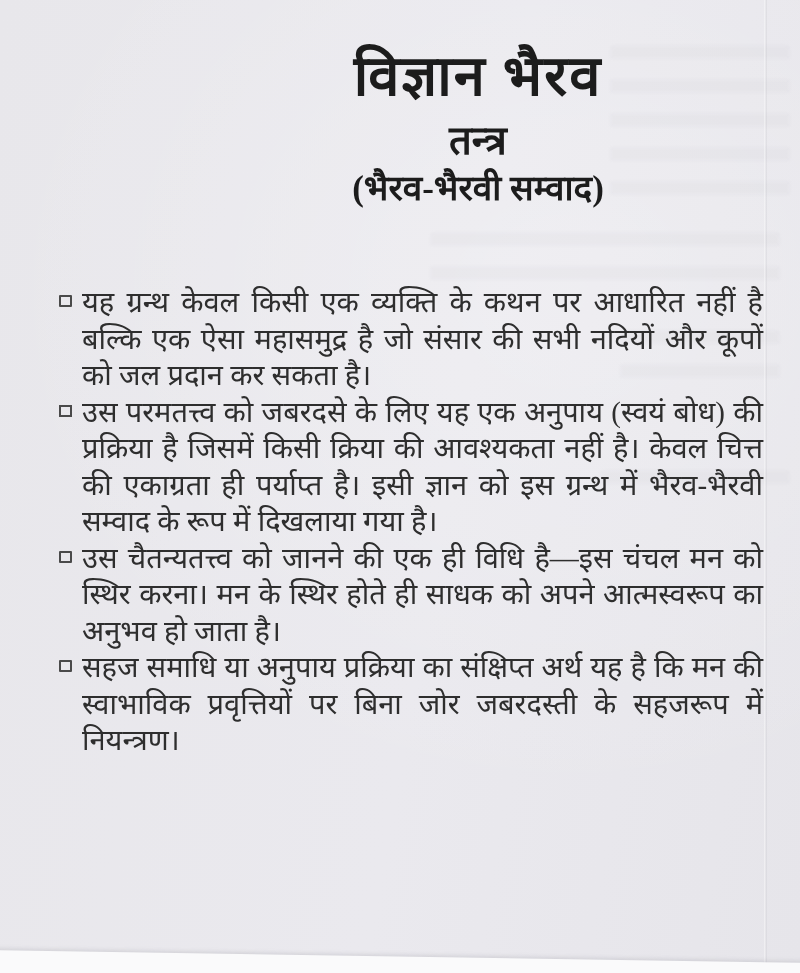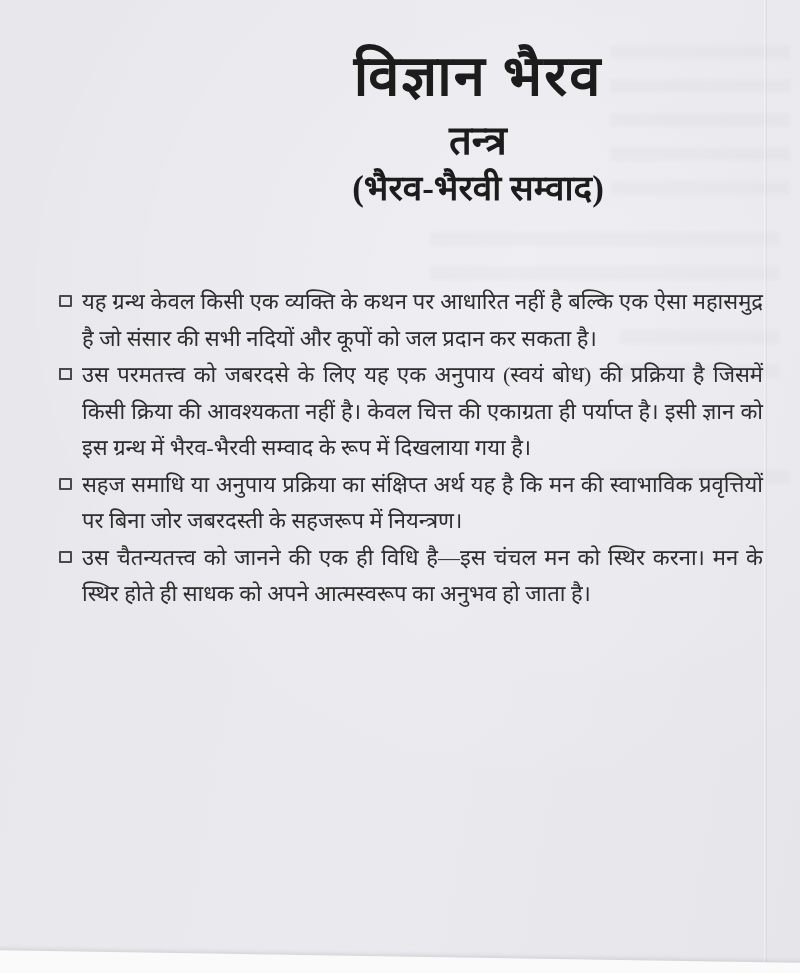--- a/index.html
+++ b/index.html
@@ -99,21 +99,21 @@
     left: 59px;
     width: 704px;
     margin: 0;
     padding: 0;
     list-style: none;
   }
   .bullets li {
     position: relative;
     padding-left: 23px;
     margin: 0;
-    font-size: 22px;
+    font-size: 29px;
     line-height: 36.5px;
     text-align: justify;
     color: #2e2e2e;
   }
   .box {
     position: absolute;
     left: 0;
     top: 11px;
     width: 9px;
     height: 8px;
@@ -149,22 +149,22 @@
     </li>
     <li>
       <span class="box"></span>
     </li>
     <li>
       <span class="box"></span>
       <span>उस परमतत्त्व को जबरदसे के लिए यह एक अनुपाय (स्वयं बोध) की प्रक्रिया है जिसमें किसी क्रिया की आवश्यकता नहीं है। केवल चित्त की एकाग्रता ही पर्याप्त है। इसी ज्ञान को इस ग्रन्थ में भैरव-भैरवी सम्वाद के रूप में दिखलाया गया है।</span>
     </li>
     <li>
       <span class="box"></span>
-      <span>सहज समाधि या अनुपाय प्रक्रिया का संक्षिप्त अर्थ यह है कि मन की स्वाभाविक प्रवृत्तियों पर बिना जोर जबरदस्ती के सहजरूप में नियन्त्रण।</span>
+      <span>उस चैतन्यतत्त्व को जानने की एक ही विधि है—इस चंचल मन को स्थिर करना। मन के स्थिर होते ही साधक को अपने आत्मस्वरूप का अनुभव हो जाता है।</span>
     </li>
     <li>
       <span class="box"></span>
-      <span>उस चैतन्यतत्त्व को जानने की एक ही विधि है—इस चंचल मन को स्थिर करना। मन के स्थिर होते ही साधक को अपने आत्मस्वरूप का अनुभव हो जाता है।</span>
+      <span>सहज समाधि या अनुपाय प्रक्रिया का संक्षिप्त अर्थ यह है कि मन की स्वाभाविक प्रवृत्तियों पर बिना जोर जबरदस्ती के सहजरूप में नियन्त्रण।</span>
     </li>
   </ul>
 
   <div class="scan-edge"></div>
 </div>
 
 </body></html>

